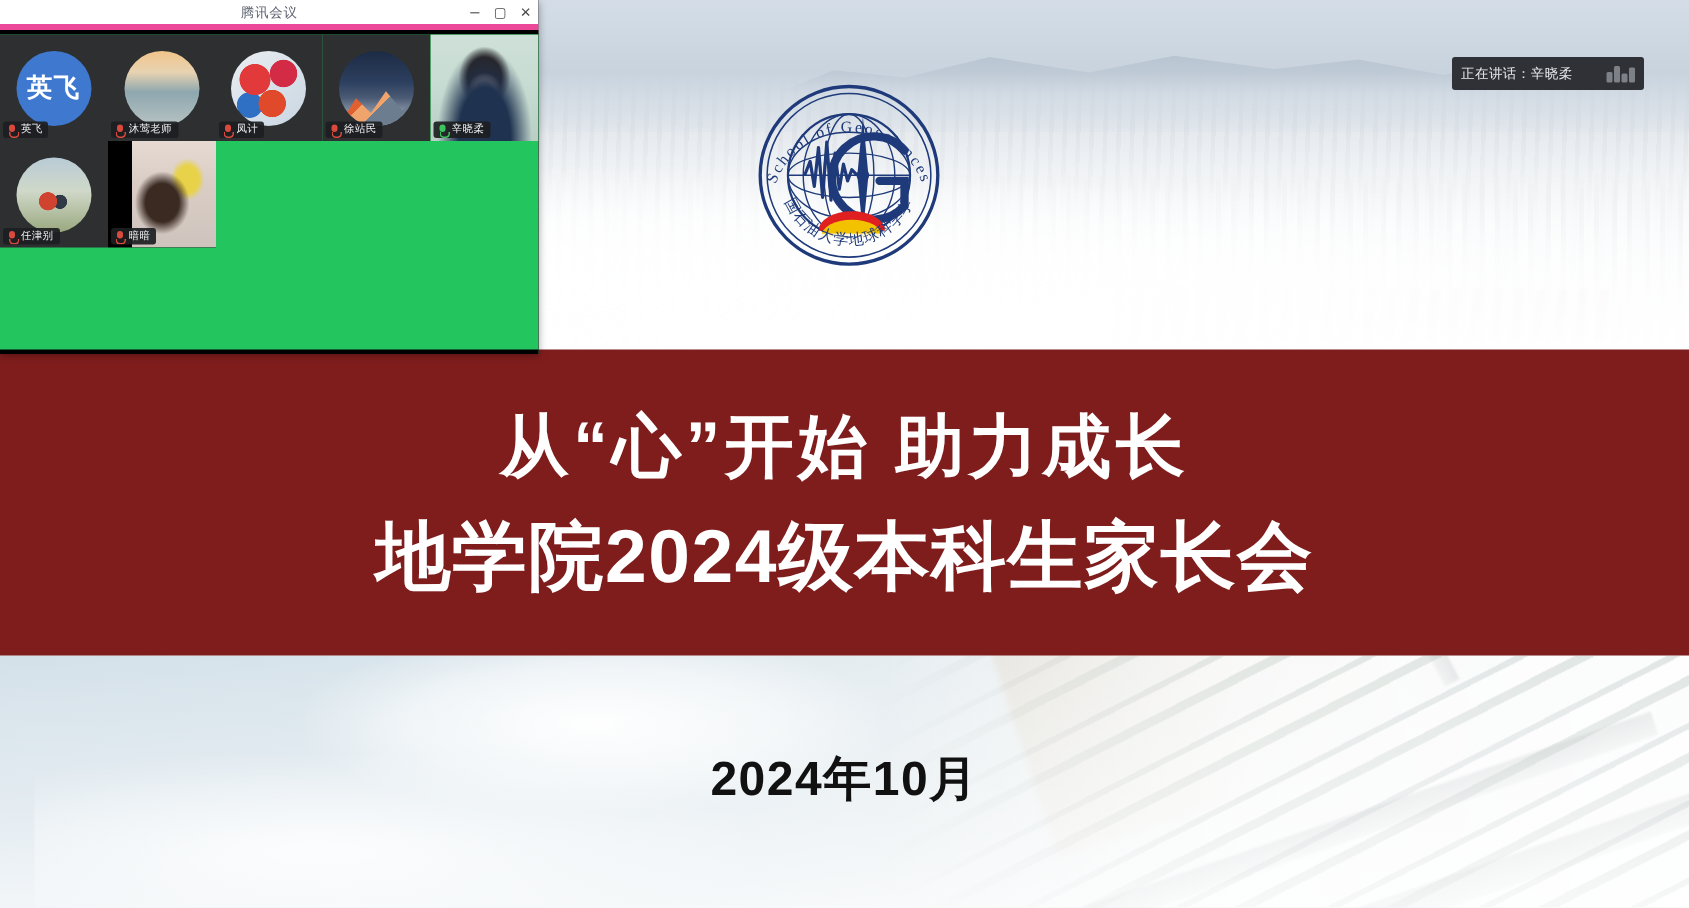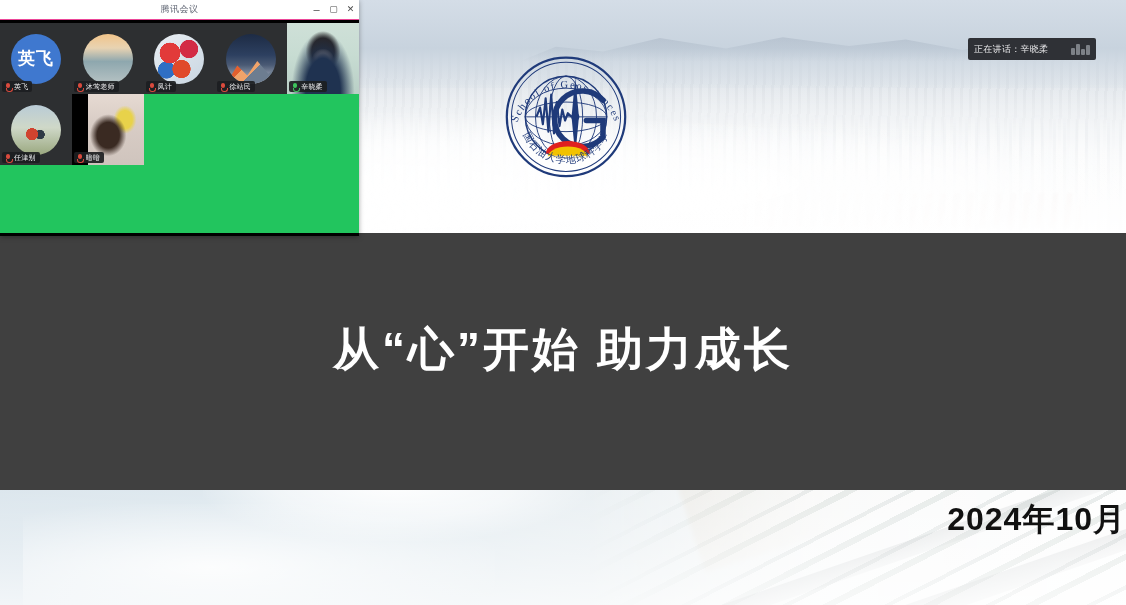--- a/index.html
+++ b/index.html
@@ -107,41 +107,41 @@
   }
 
   
   .logo-wrap {
     position: absolute; left: 492px; top: 36px; width: 148px; height: 158px;
   }
   .logo-wrap svg { display:block; width:100%; height:100%; }
 
   
   .title-band {
-    position: absolute; left: 0; top: 233px; width: 1126px; height: 257px;
-    background: #404040;
+    position: absolute; left: 0; top: 233px; width: 1126px; height: 204px;
+    background: #7f1d1d;
     display: flex; flex-direction: column;
     align-items: center; justify-content: center;
   }
   .title-line1 {
     color: #ffffff;
     font-size: 46px; font-weight: 700; letter-spacing: 3px;
     line-height: 1.05; white-space: nowrap;
     margin-bottom: 24px;
   }
   .title-line2 {
     color: #ffffff;
     font-size: 50px; font-weight: 700; letter-spacing: 1px;
     line-height: 1.05; white-space: nowrap;
   }
 
   
   .slide-date {
     position: absolute; left: 0; top: 498px; width: 1126px;
-    text-align: right;
+    text-align: center;
     color: #111111;
     font-size: 32px; font-weight: 700; letter-spacing: 1px;
   }
 
   
   .speaker-pill {
     position: absolute; left: 968px; top: 38px; width: 128px; height: 22px;
     background: #2f3136; border-radius: 2px;
     display: flex; align-items: center; padding: 0 6px;
   }
@@ -162,21 +162,21 @@
   
   #meeting {
     position: absolute; left: 0; top: 0; width: 359px; height: 236px;
     background: #202124;
     box-shadow: 0 1px 5px rgba(0,0,0,.35);
     overflow: hidden;
   }
   .mtg-titlebar {
     height: 20px; background: #ffffff;
     display: flex; align-items: center; position: relative;
-    border-bottom: 1px solid #ec4899;
+    border-bottom: 4px solid #ec4899;
   }
   .mtg-title {
     position: absolute; left: 0; right: 0; text-align: center;
     font-size: 9px; color: #5c6270; letter-spacing: .5px;
   }
   .mtg-winbtns {
     margin-left: auto; display: flex; align-items: center; height: 100%;
   }
   .mtg-winbtns span {
     width: 17px; height: 100%;
@@ -353,20 +353,21 @@
     <span class="sp-wave">
       <i></i>
         <i></i>
         <i></i>
         <i></i>
     </span>
   </div>
 
   <div class="title-band">
     <div class="title-line1">从“心”开始  助力成长</div>
+    <div class="title-line2">地学院2024级本科生家长会</div>
   </div>
 
   <div class="slide-date">2024年10月</div>
 
   <div id="meeting">
 
     <div class="mtg-titlebar">
       <span class="mtg-title">腾讯会议</span>
       <span class="mtg-winbtns">
         <span class="dash">–</span>

